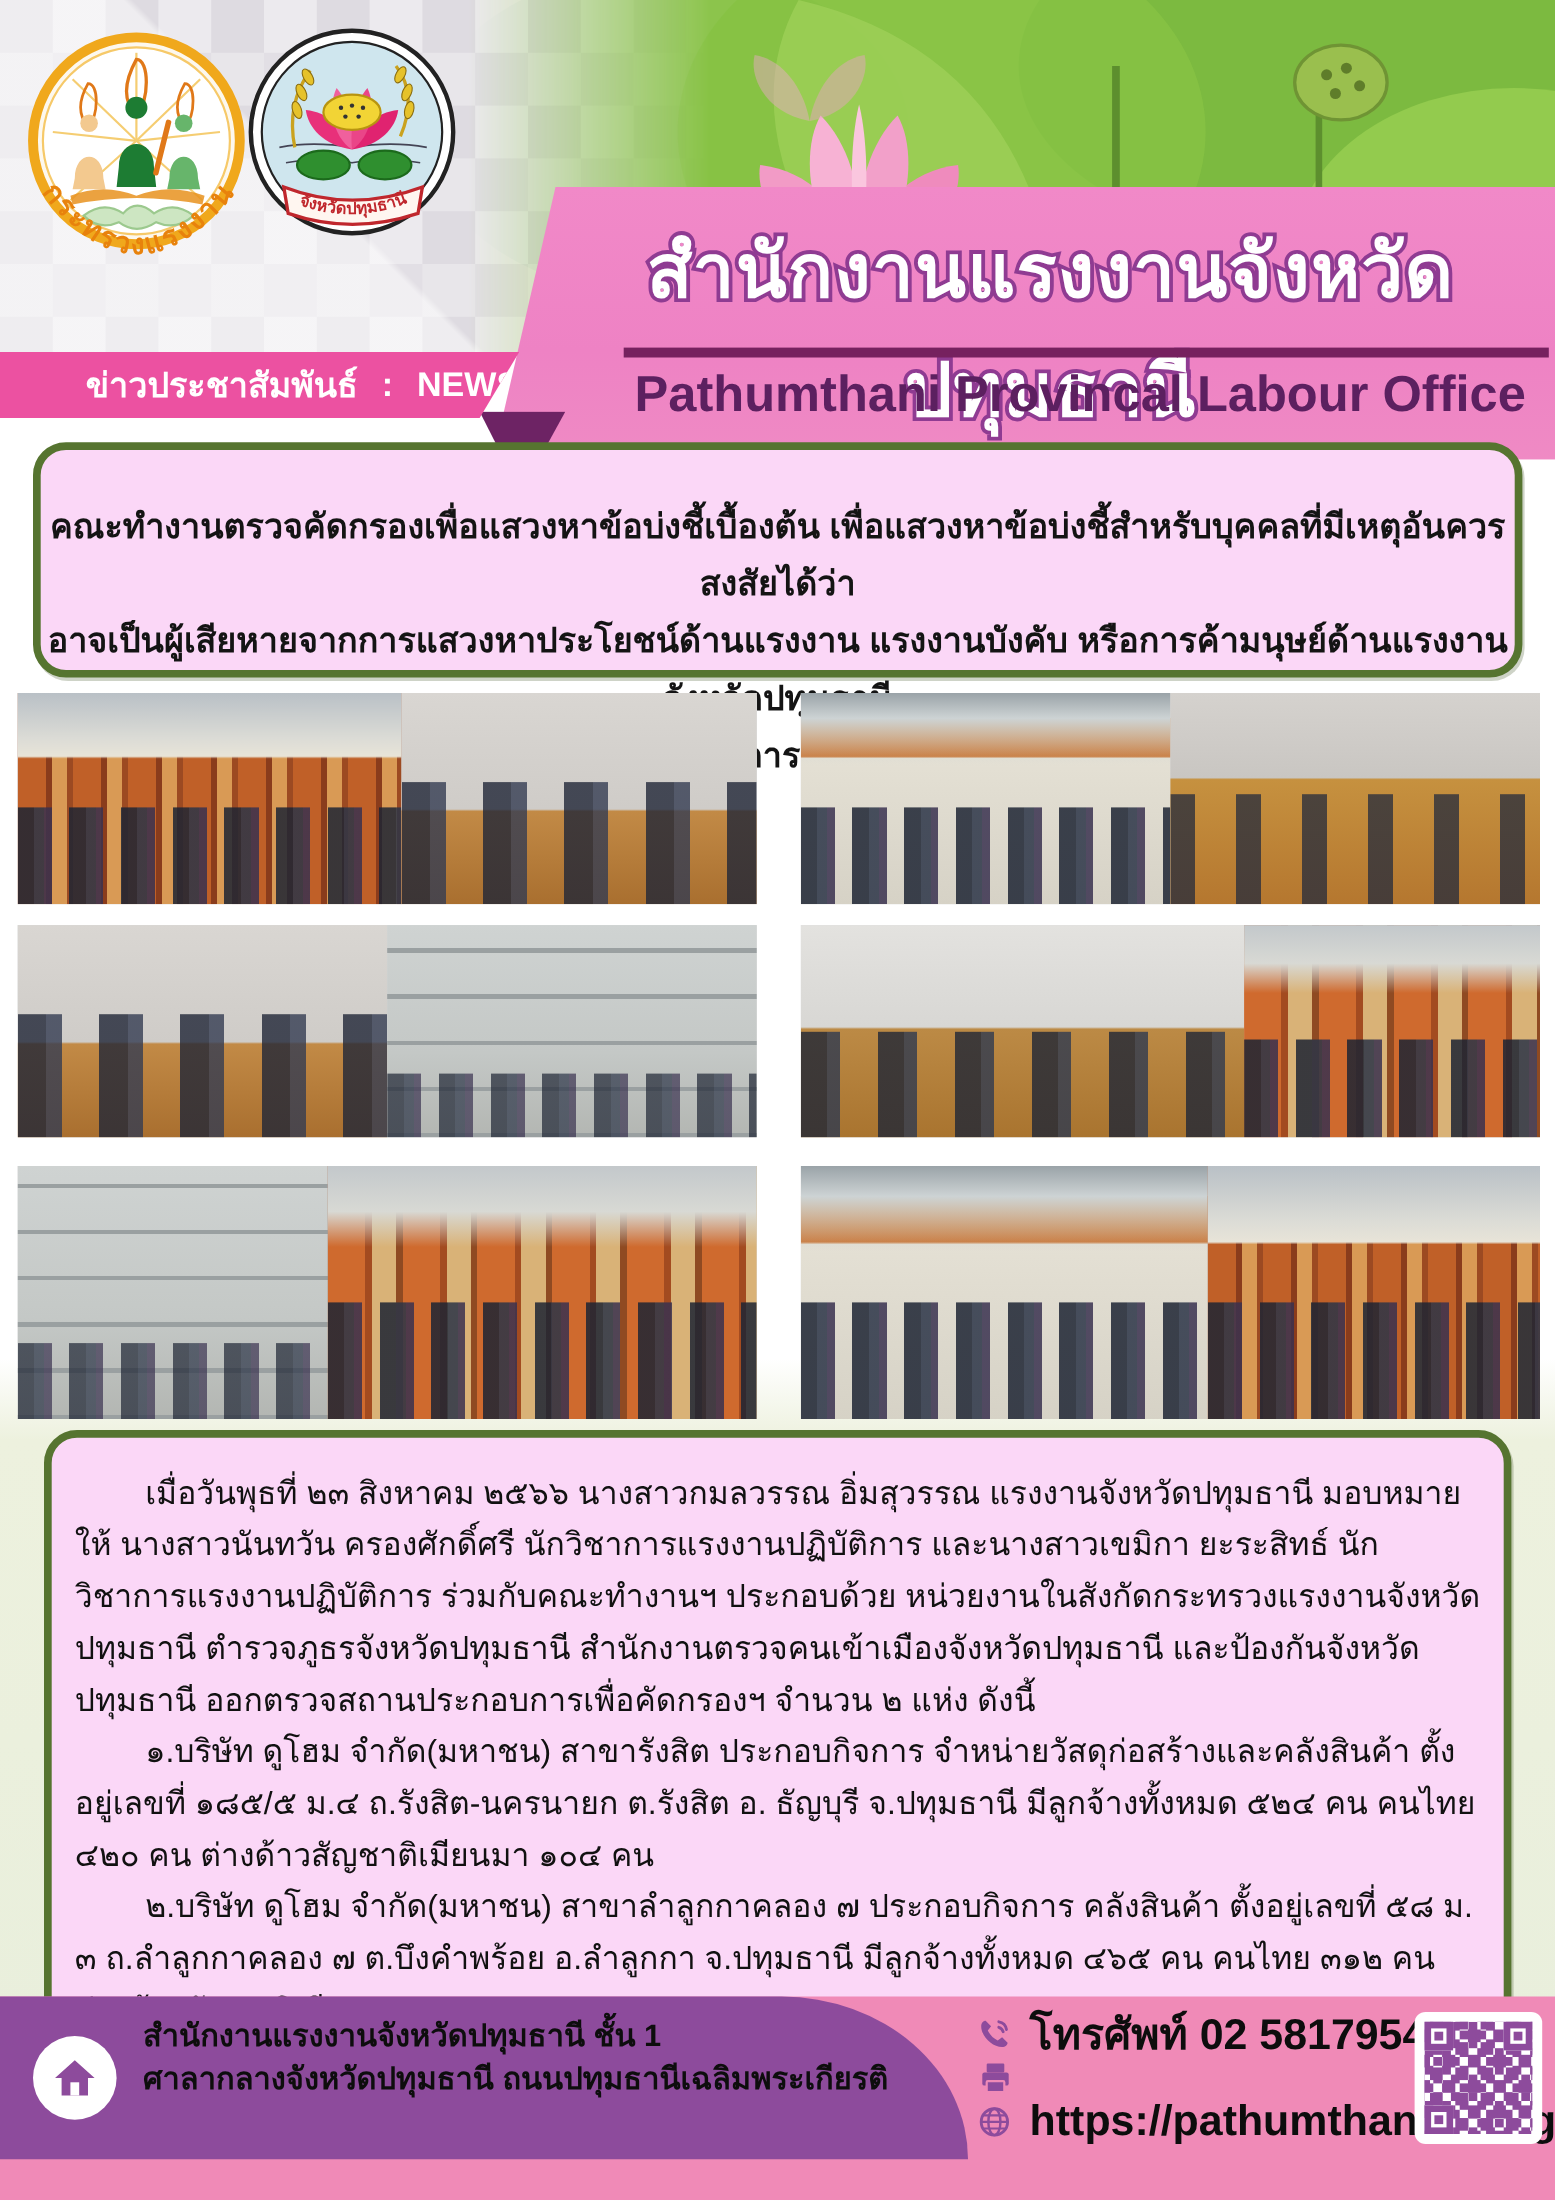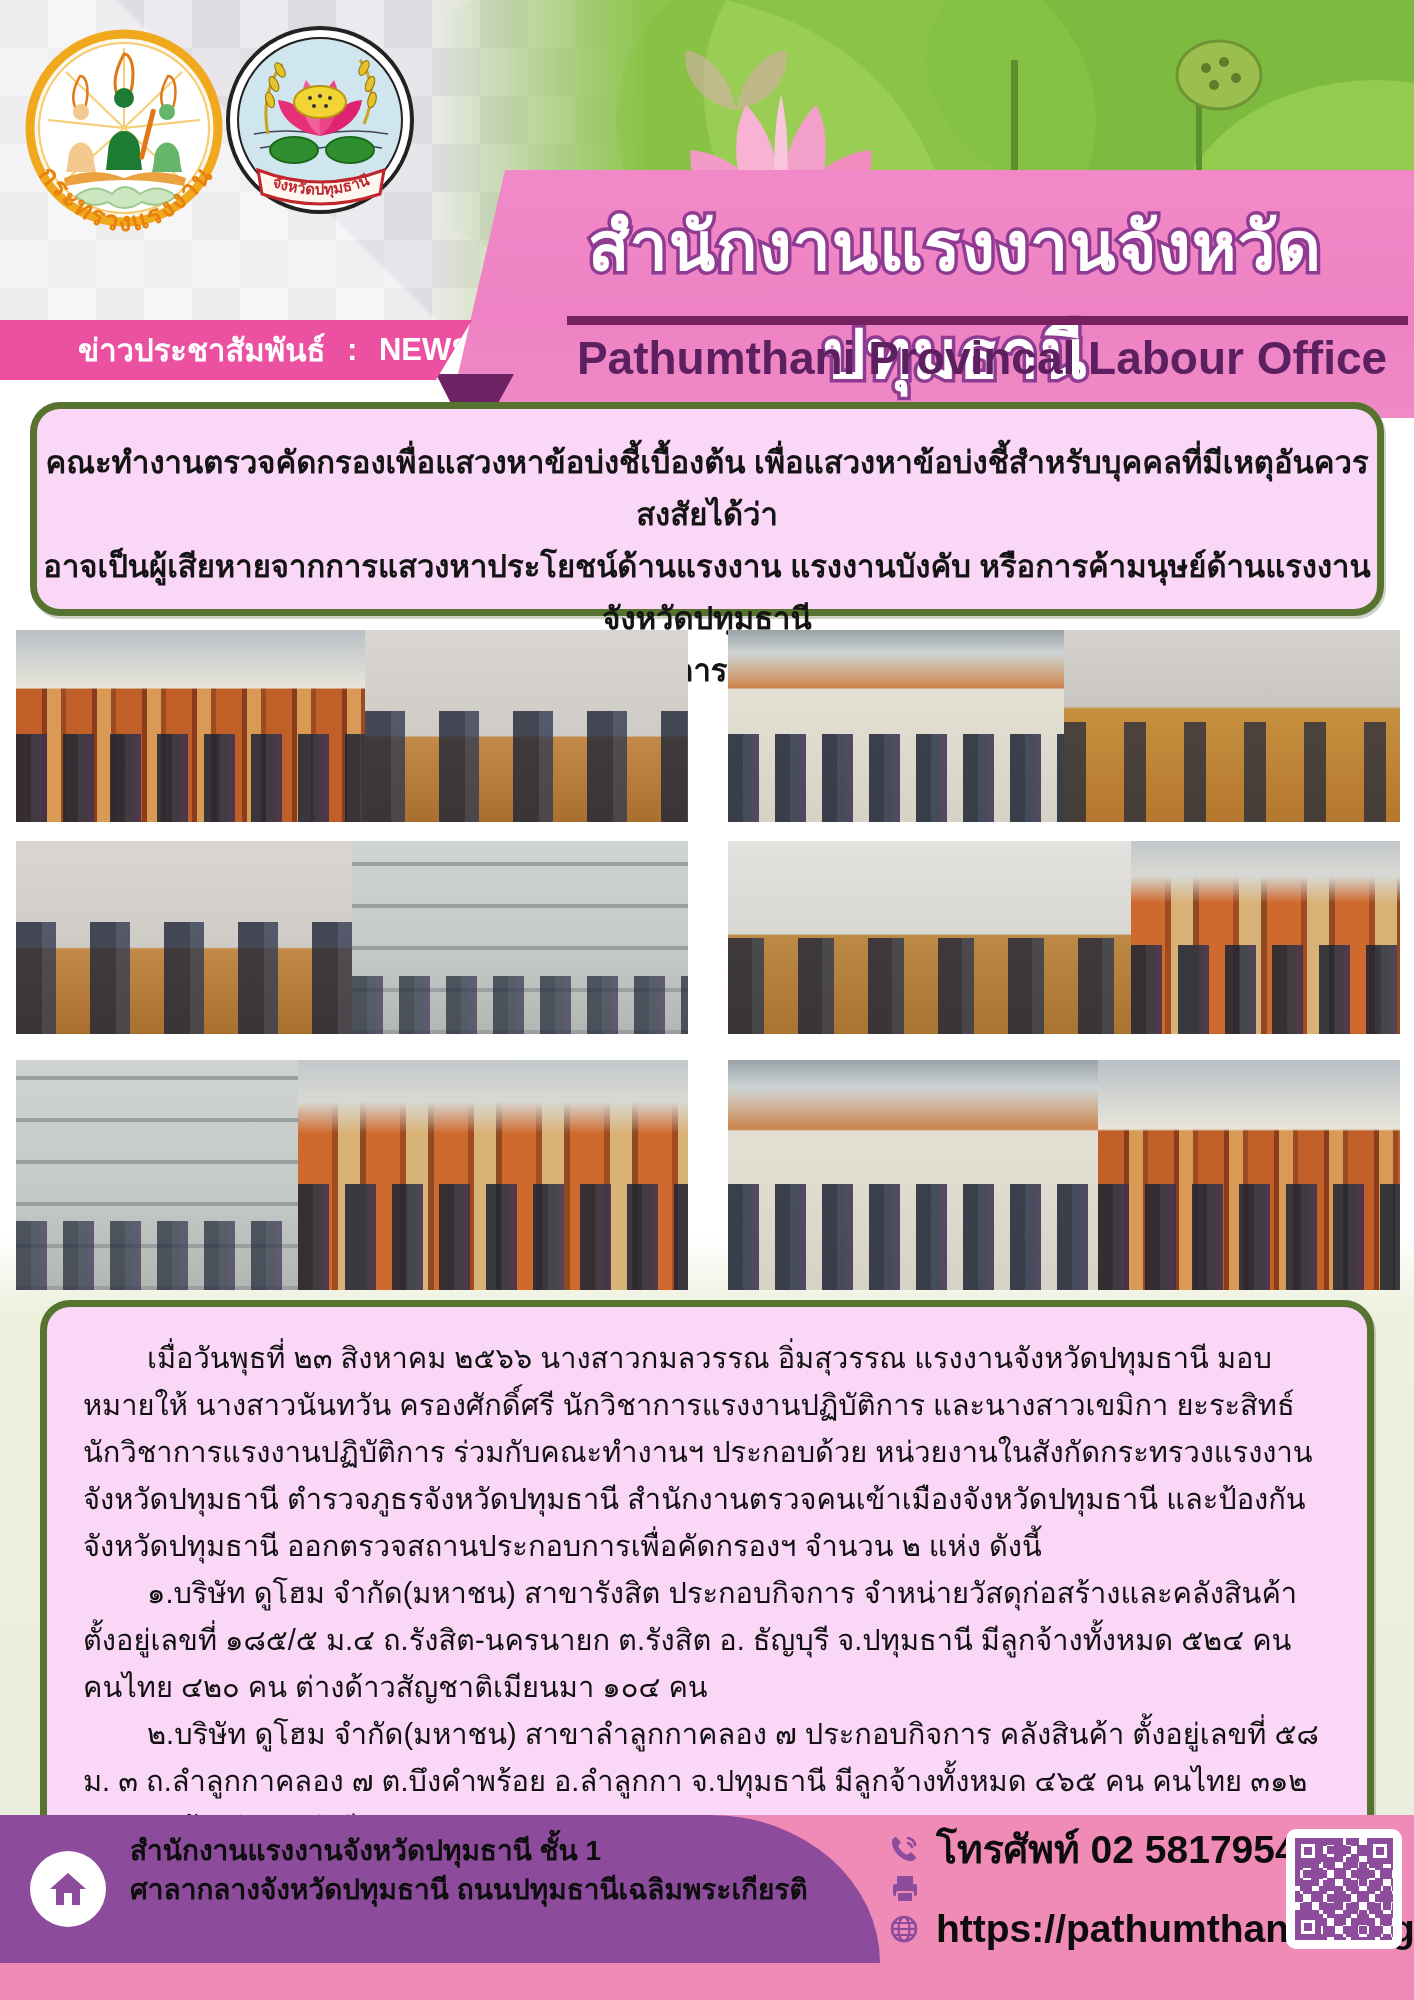--- a/index.html
+++ b/index.html
@@ -40,21 +40,21 @@
     clip-path:polygon(0 0,100% 0,48% 100%);}
   .news-bar{position:absolute;left:0;top:320px;width:472px;height:60px;background:#ec51a1;
     clip-path:polygon(0 0,100% 0,calc(100% - 36px) 100%,0 100%);
     display:flex;align-items:center;padding-left:78px;box-sizing:border-box;justify-content:space-between;}
   .news-bar span{color:#ffffff;font-weight:bold;font-size:31px;}
   .news-sep{margin:0 16px;}
 
   
   .box{border:7px solid #567430;border-radius:30px;background:#fbd7f7;box-sizing:border-box;
     box-shadow:2px 3px 0 rgba(60,80,30,.25);}
-  .announce{position:absolute;left:30px;right:30px;top:402px;height:214px;padding-top:28px;
+  .announce{position:absolute;left:30px;right:30px;top:402px;height:214px;padding-top:44px;
     text-align:center;color:#141414;font-weight:bold;font-size:31px;line-height:52px;}
 
   
   .grid{position:absolute;left:16px;top:630px;width:1384px;}
   .prow{display:flex;gap:40px;}
   .prow1{height:192px;margin-bottom:19px;}
   .prow2{height:193px;margin-bottom:26px;}
   .prow3{height:230px;}
   .pblock{display:flex;flex:1;overflow:hidden;background:#d9d9d9;}
   .sub{position:relative;height:100%;overflow:hidden;}
@@ -77,21 +77,21 @@
   .s-factory::after{height:30%;opacity:.7;}
   .s-certs{background:
     linear-gradient(180deg,#c3c8cb 0%,#d8d9d4 18%,transparent 32%),
     repeating-linear-gradient(90deg,#cf6a2e 0 34px,#a34b20 34px 40px,#d9b277 40px 62px,#8f4a22 62px 68px);}
   .s-certs::after{background:repeating-linear-gradient(90deg,#283046 0 14px,#f2f2ee 14px 22px,#35406 0,#3a4460 22px 30px,transparent 30px 44px);}
   .s-board{background:linear-gradient(180deg,#e3e2df 0%,#d8d7d4 48%,#bc8a45 49%,#a9742f 100%);}
   .s-board::after{background:repeating-linear-gradient(90deg,#1f2636 0 24px,#2f3a50 24px 36px,transparent 36px 70px);height:50%;opacity:.8;}
 
   
   .details{position:absolute;left:40px;right:40px;top:1300px;height:546px;
-    padding:28px 36px;color:#111;font-size:29px;line-height:47px;overflow:hidden;}
+    padding:28px 21px;color:#111;font-size:29px;line-height:47px;overflow:hidden;}
   .details p{margin:0;text-indent:64px;}
 
   
   .footer{position:absolute;left:0;bottom:0;width:1414px;height:185px;background:#f08ab7;}
   .footer-purple{position:absolute;left:0;top:0;width:880px;height:148px;background:#8d4b9c;
     border-top-right-radius:195px 170px;}
   .home-badge{position:absolute;left:30px;top:36px;width:76px;height:76px;border-radius:50%;
     background:#ffffff;display:flex;align-items:center;justify-content:center;}
   .addr{position:absolute;left:130px;top:16px;color:#0d0d0d;font-weight:600;font-size:28px;line-height:39px;}
   .contact{position:absolute;left:886px;top:14px;}

